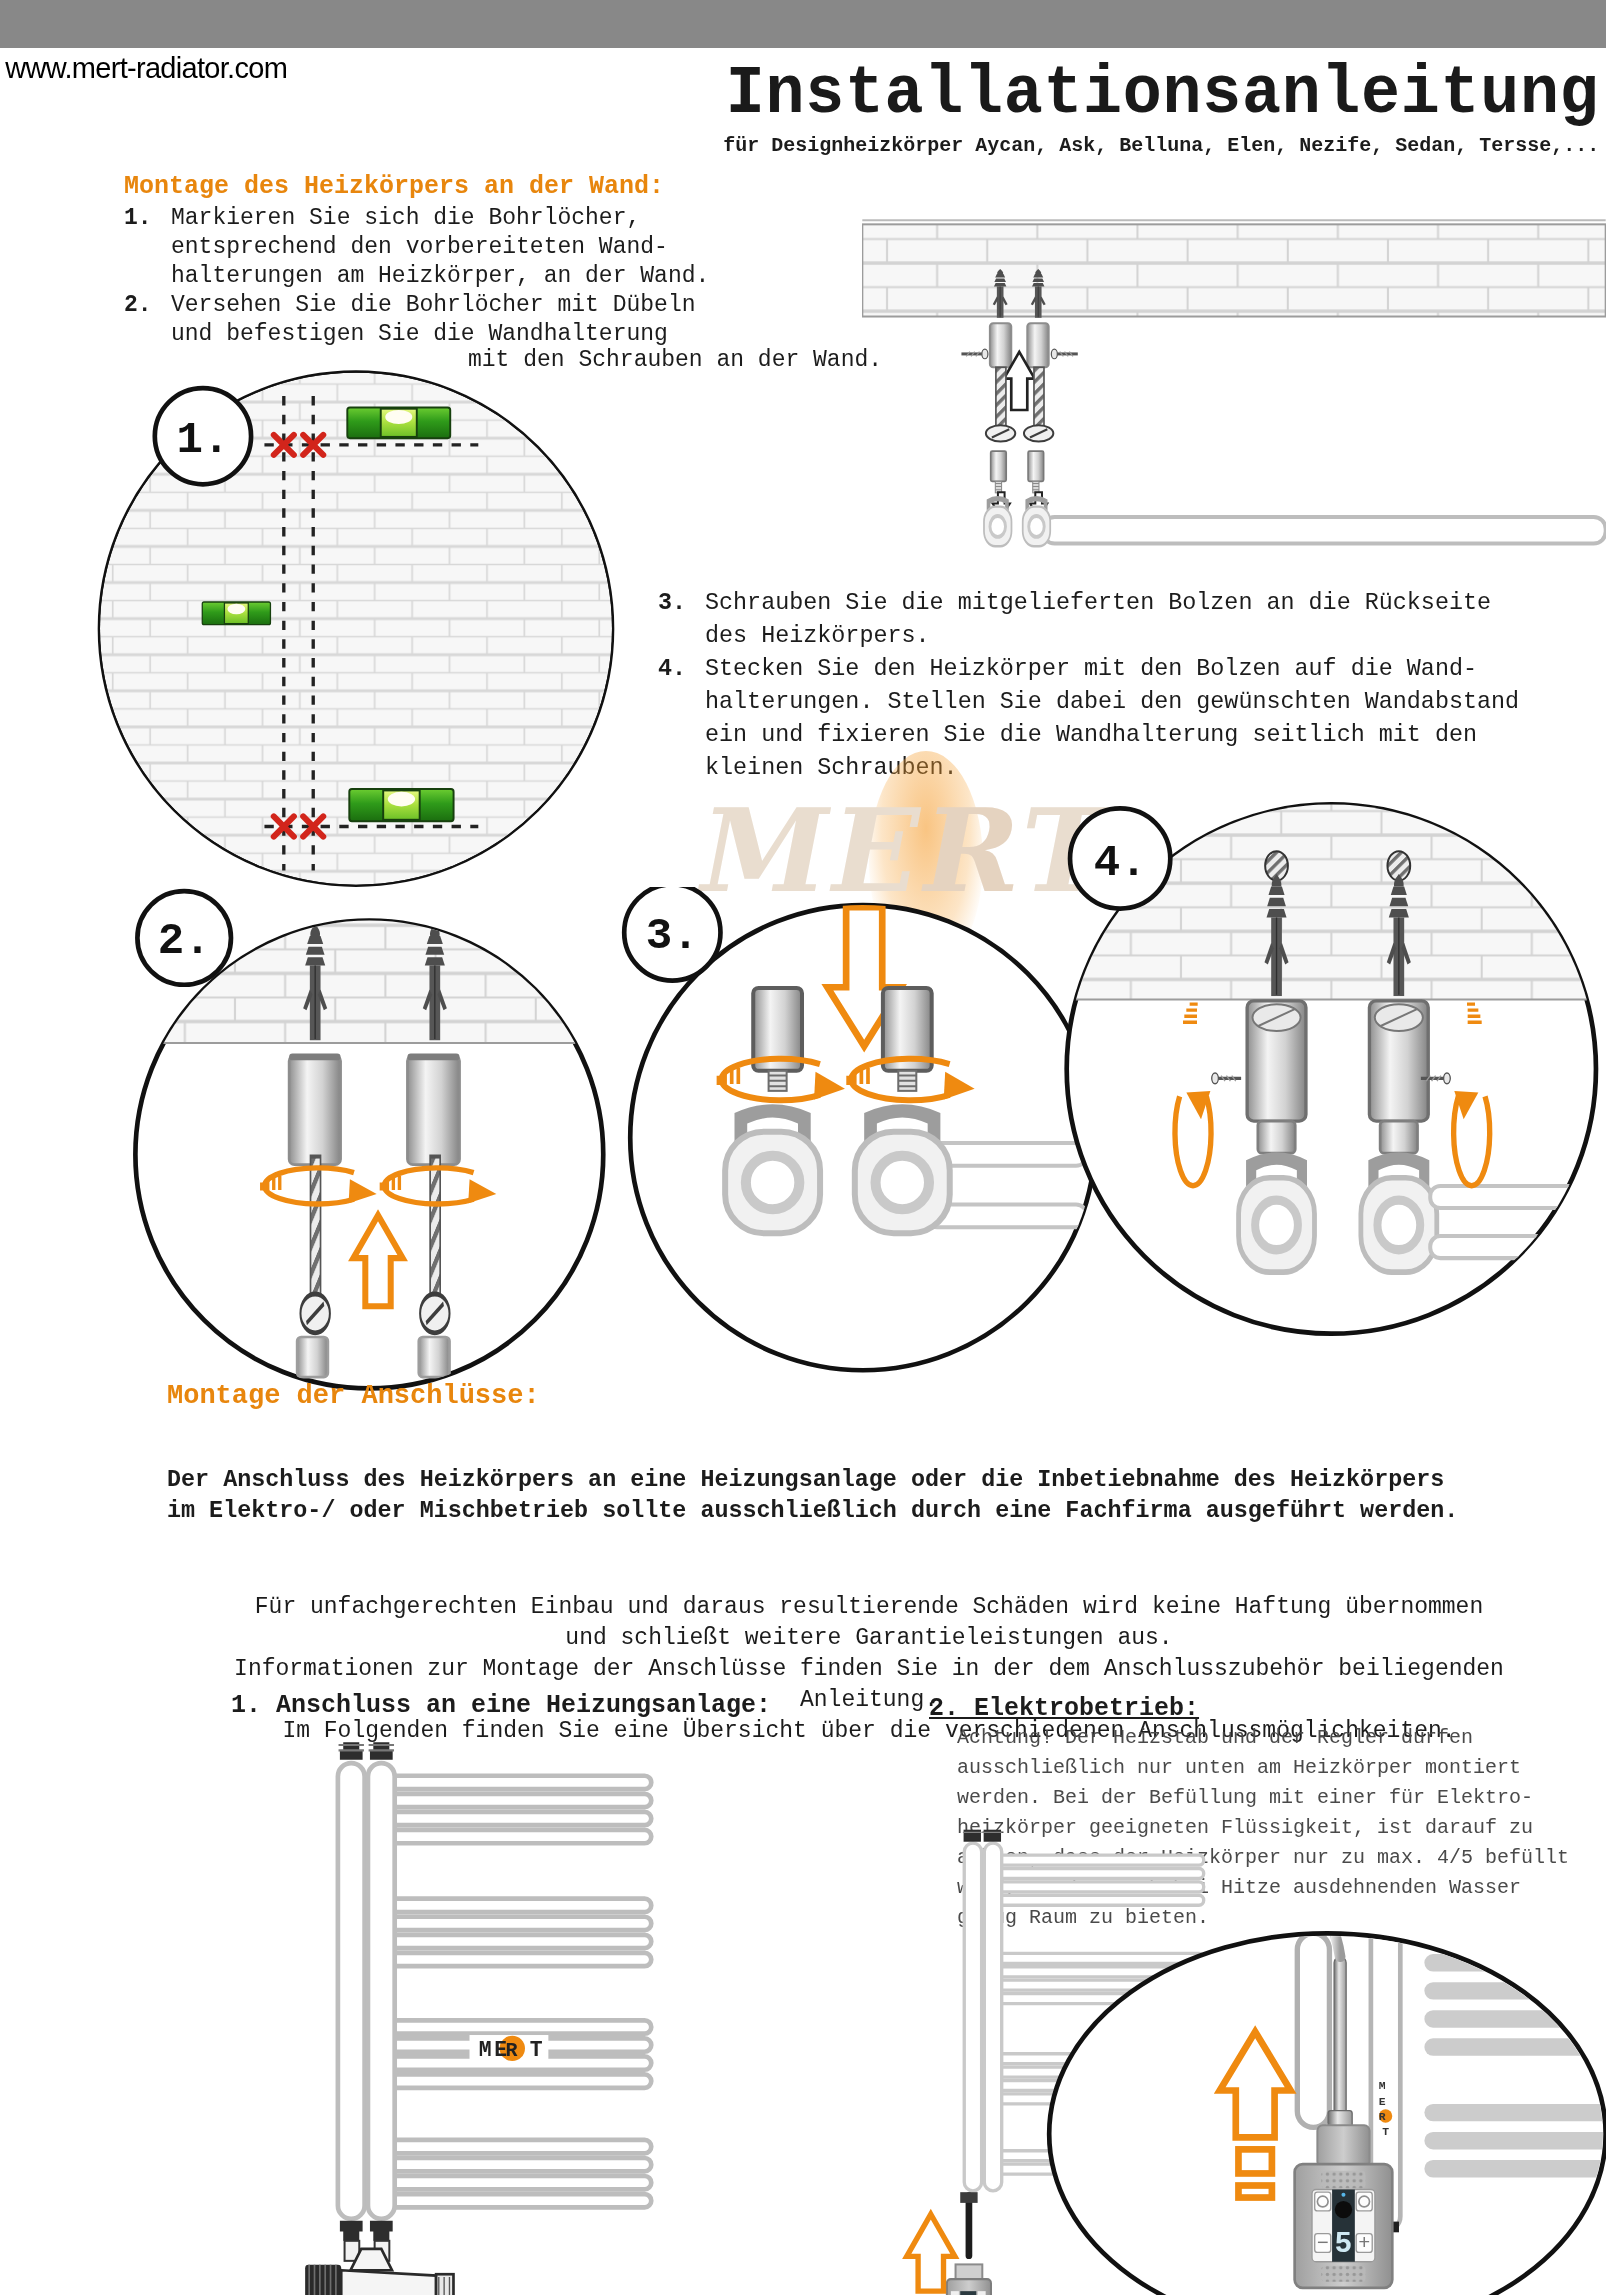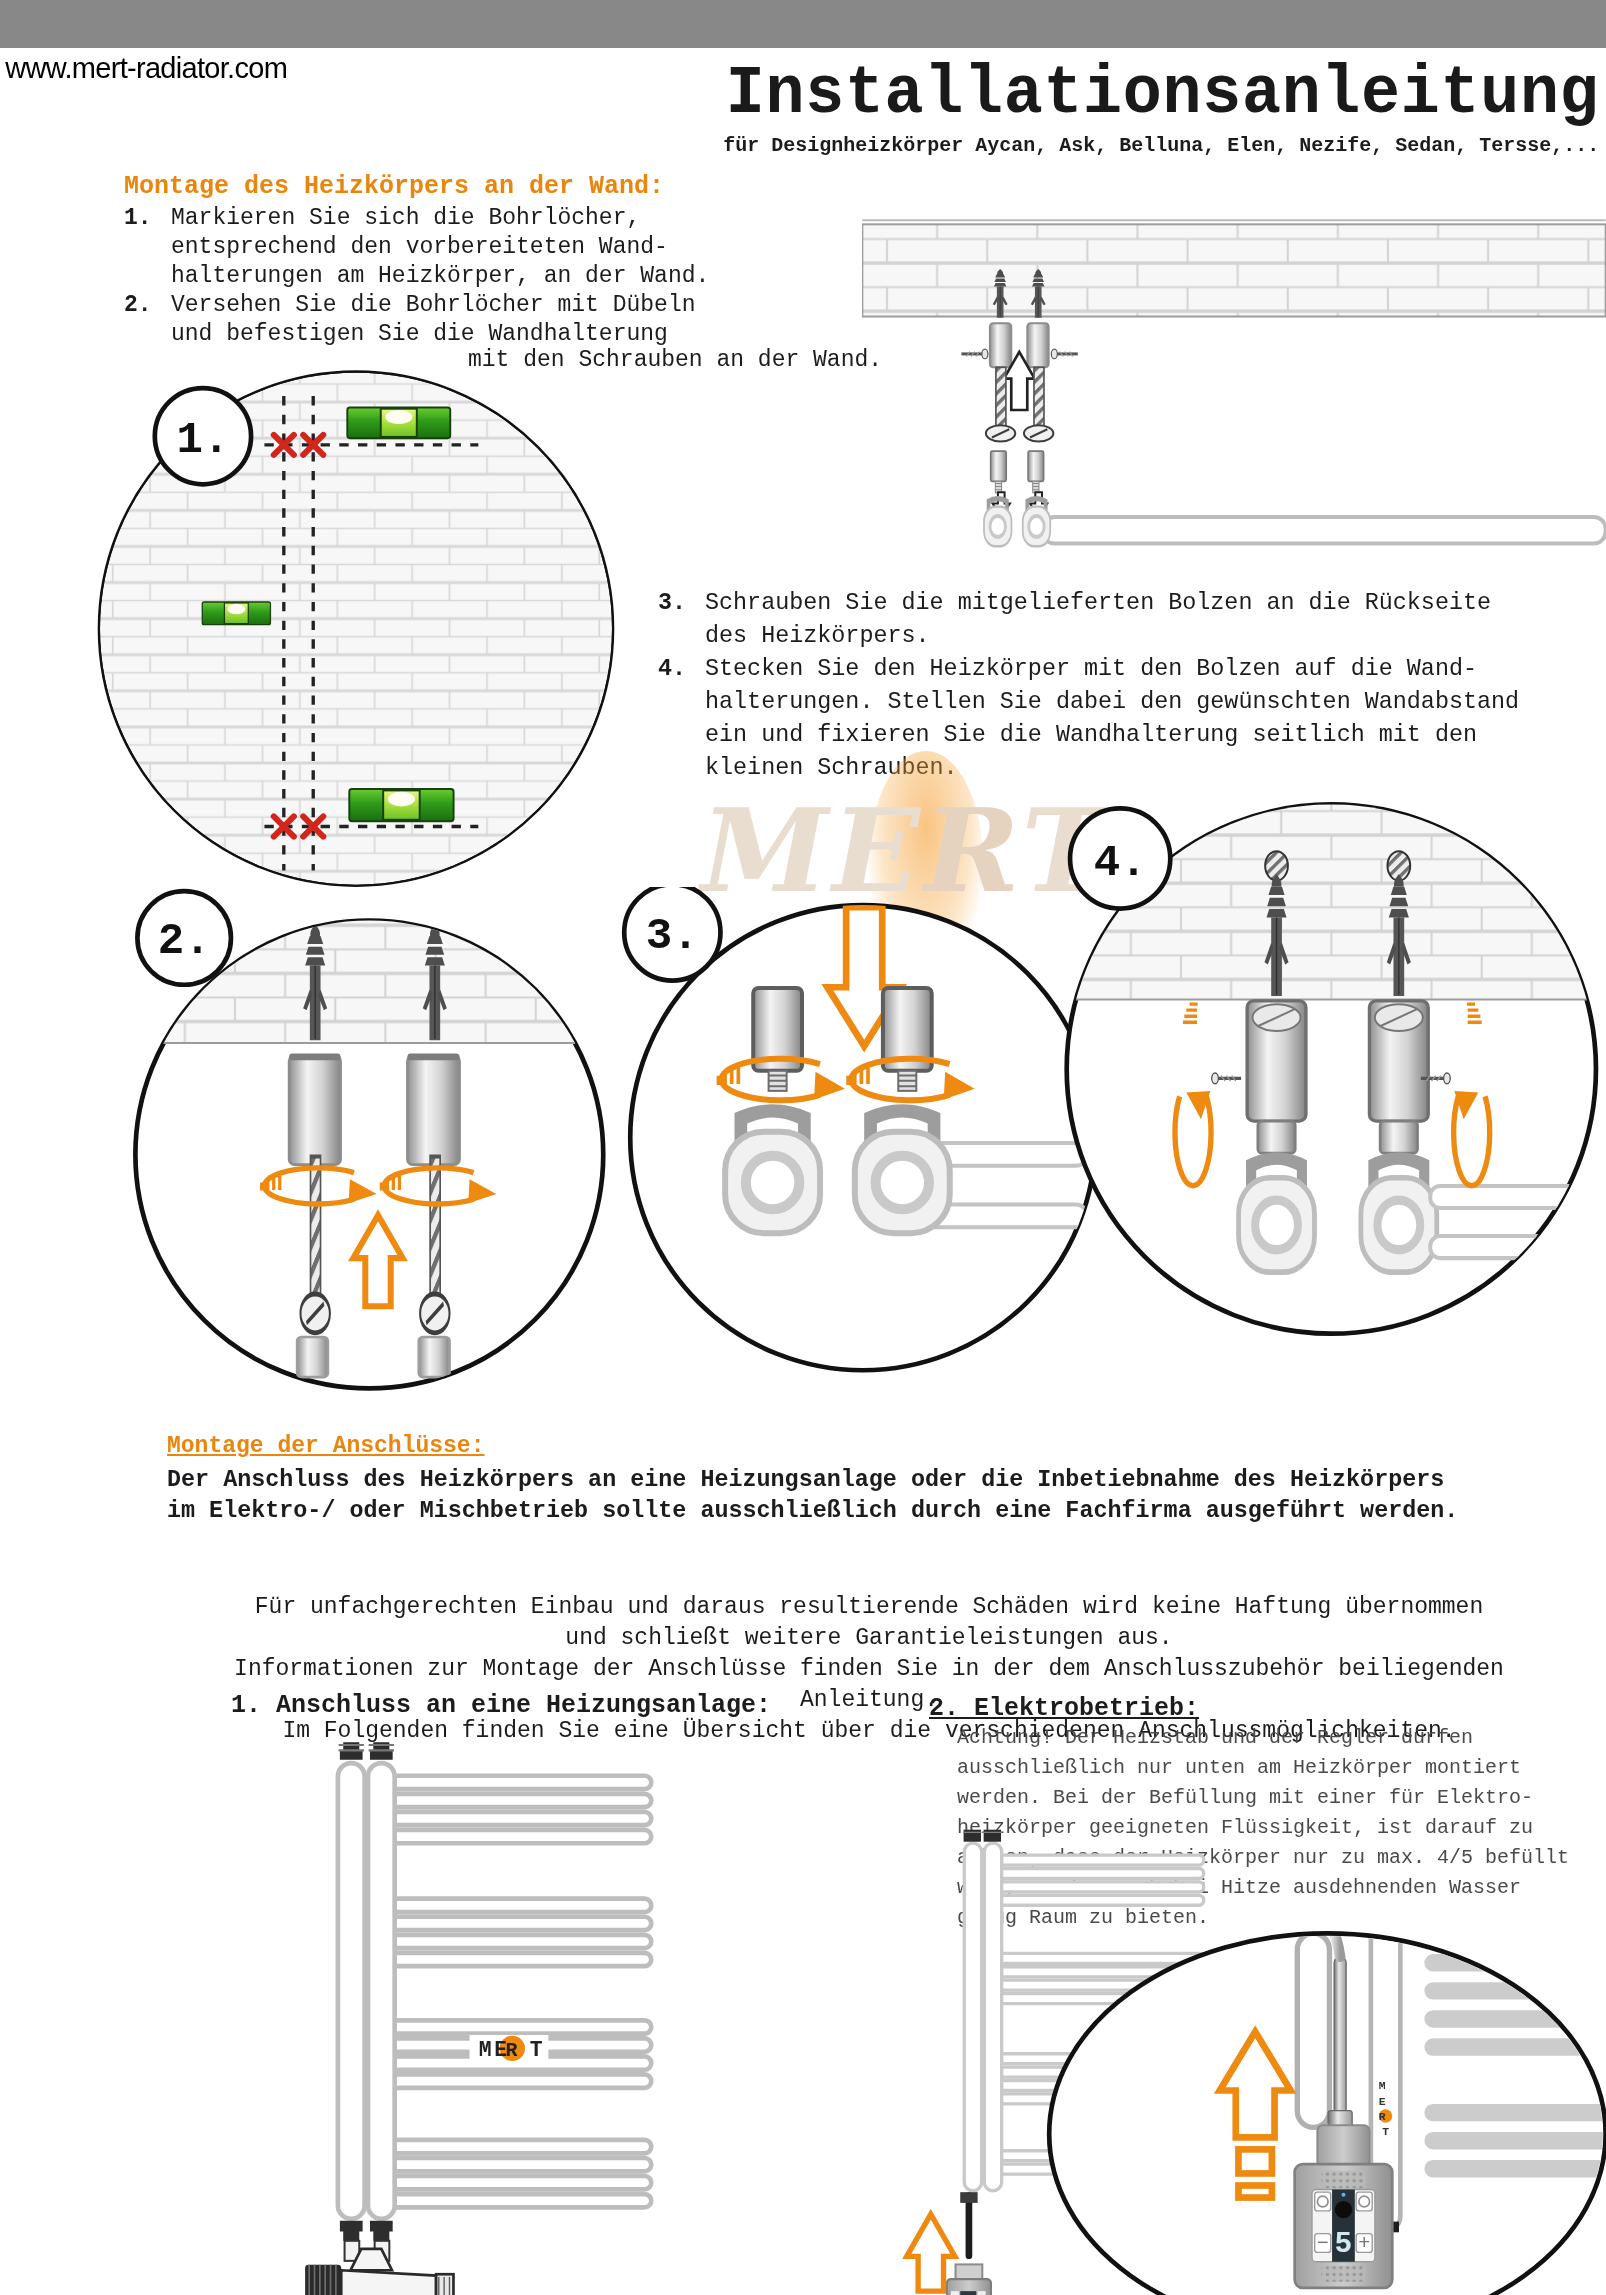--- a/index.html
+++ b/index.html
@@ -331,21 +331,21 @@
       <rect x="560" y="672" width="250" height="33" rx="15" fill="#ffffff" stroke="#c4c4c4" stroke-width="6"></rect>
       <use href="#rotV" transform="translate(205,405)"></use>
       <use href="#rotV" transform="translate(622,405) scale(-1,1)"></use>
       <use href="#tinyscrew" transform="translate(233,436) scale(1,1)"></use>
       <use href="#tinyscrew" transform="translate(590,436) scale(-1,1)"></use>
     </g>
     <circle cx="96" cy="107" r="75" fill="#fff" stroke="#111" stroke-width="7"></circle>
     <text x="96" y="131" text-anchor="middle" font-size="66" font-weight="bold" fill="#111">4.</text>
   </svg>
 
-  <div class="abs h-orange" style="left:167px;top:1385px;font-size:23px;text-decoration:underline;">Montage der Anschlüsse:</div>
+  <div class="abs h-orange" style="left:167px;top:1333px;font-size:27px;">Montage der Anschlüsse:</div>
   <div class="abs conn-bold ml" style="left:167px;top:1417px;width:1404px;">Der Anschluss des Heizkörpers an eine Heizungsanlage oder die Inbetiebnahme des Heizkörpers
 im Elektro-/ oder Mischbetrieb sollte ausschließlich durch eine Fachfirma ausgeführt werden.</div>
   <div class="abs conn-body ml" style="left:167px;top:1544px;width:1404px;text-align:center;">Für unfachgerechten Einbau und daraus resultierende Schäden wird keine Haftung übernommen
 und schließt weitere Garantieleistungen aus.
 Informationen zur Montage der Anschlüsse finden Sie in der dem Anschlusszubehör beiliegenden
 Anleitung.
 Im Folgenden finden Sie eine Übersicht über die verschiedenen Anschlussmöglichkeiten.</div>
 
   <div class="abs opt-head" style="left:231px;top:1643px;">1. Anschluss an eine Heizungsanlage:</div>
   <div class="abs opt-head" style="left:929px;top:1646px;text-decoration:underline;">2. Elektrobetrieb:</div>

